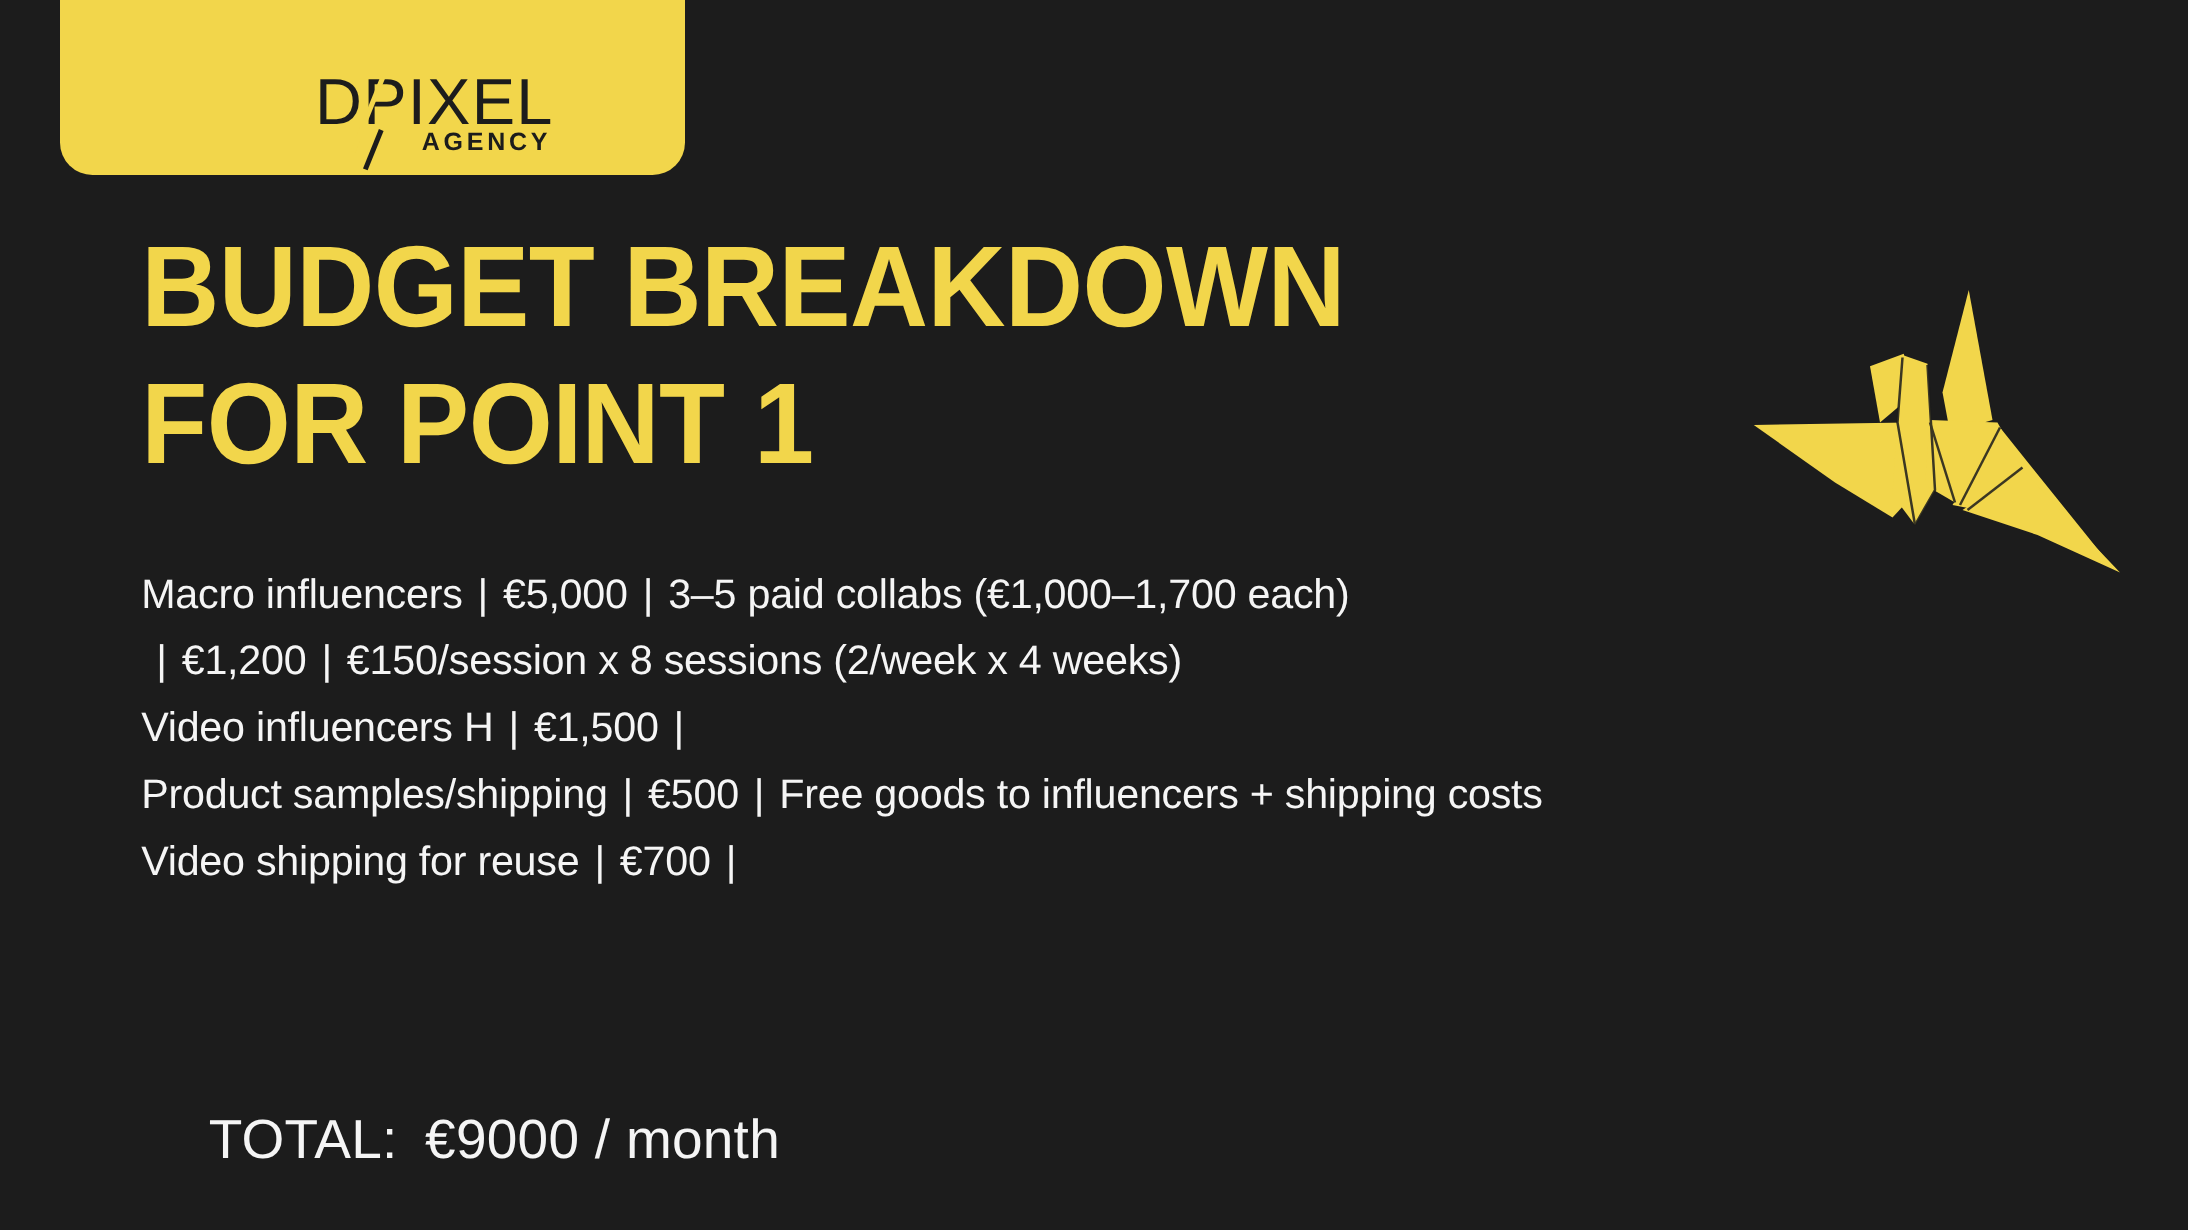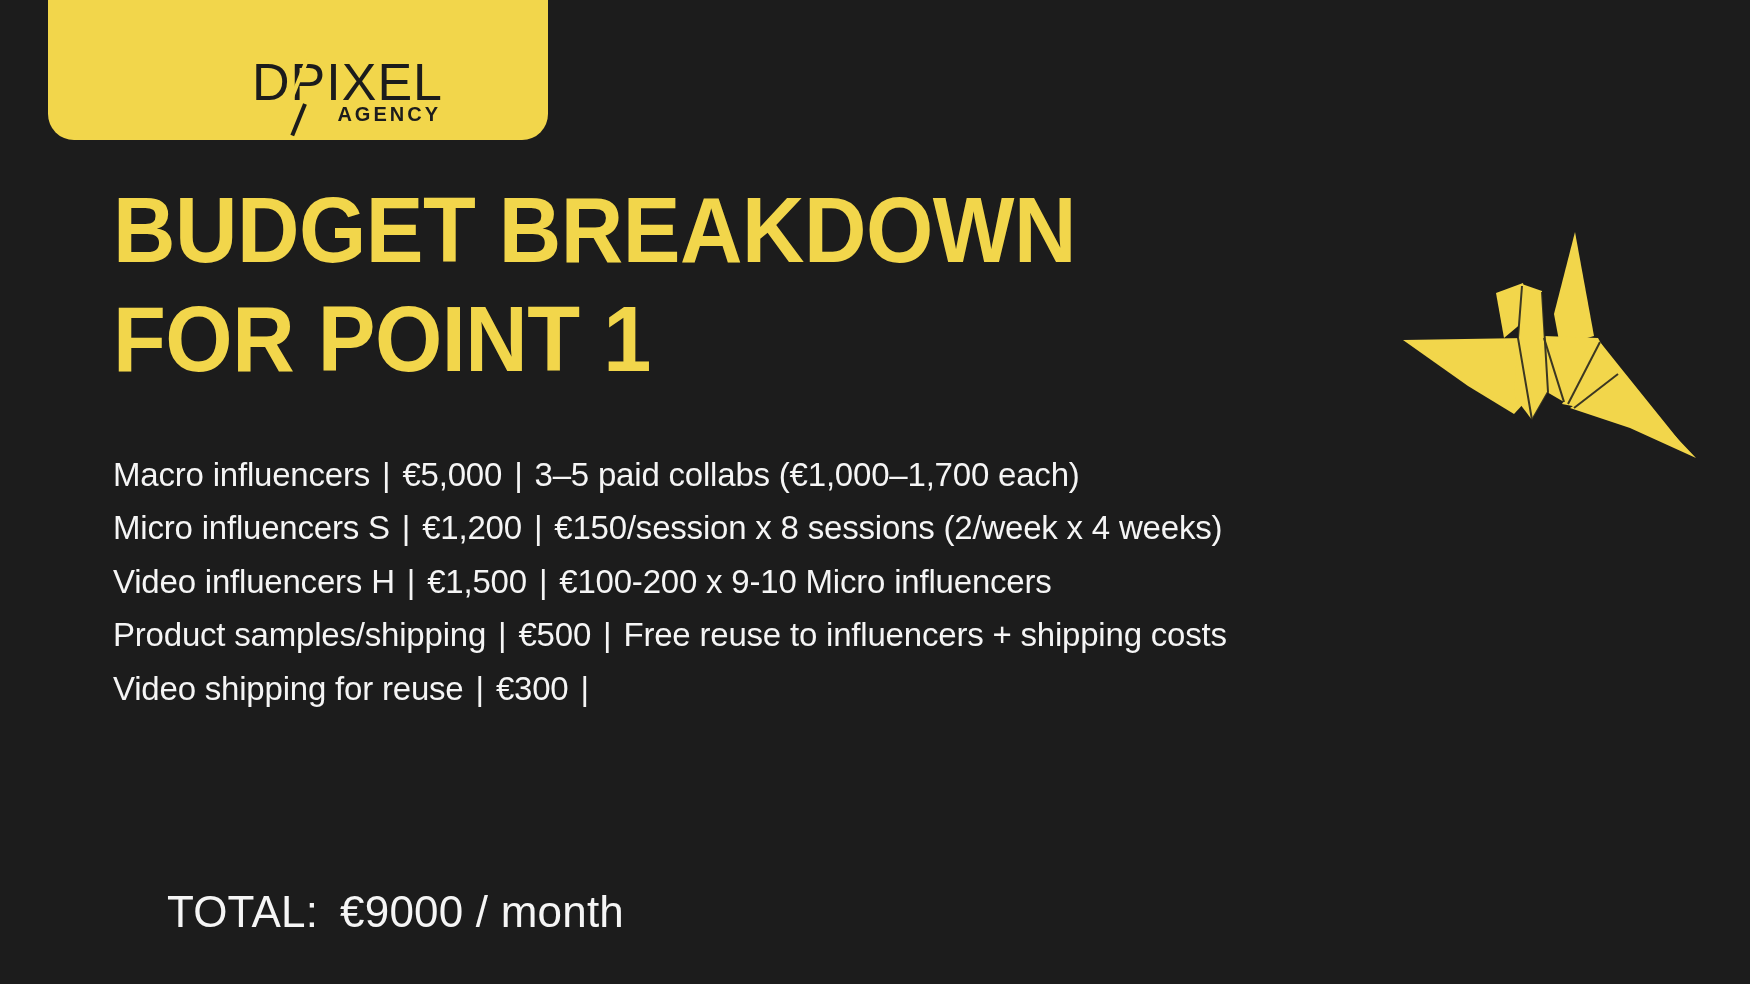--- a/index.html
+++ b/index.html
@@ -177,47 +177,45 @@
 
     <div class="budget-row">
       <span class="cell-item">Macro influencers</span>
       <span class="sep">|</span>
       <span class="cell-amount">€5,000</span>
       <span class="sep">|</span>
       <span class="cell-note">3–5 paid collabs (€1,000–1,700 each)</span>
     </div>
 
     <div class="budget-row">
-      <span class="cell-item">Micro influencers S</span>
       <span class="sep">|</span>
       <span class="cell-amount">€1,200</span>
       <span class="sep">|</span>
       <span class="cell-note">€150/session x 8 sessions (2/week x 4 weeks)</span>
     </div>
 
     <div class="budget-row">
       <span class="cell-item">Video influencers H</span>
       <span class="sep">|</span>
       <span class="cell-amount">€1,500</span>
       <span class="sep">|</span>
-      <span class="cell-note">€100-200 x 9-10 Micro influencers</span>
     </div>
 
     <div class="budget-row">
       <span class="cell-item">Product samples/shipping</span>
       <span class="sep">|</span>
       <span class="cell-amount">€500</span>
       <span class="sep">|</span>
-      <span class="cell-note">Free reuse to influencers + shipping costs</span>
+      <span class="cell-note">Free goods to influencers + shipping costs</span>
     </div>
 
     <div class="budget-row">
       <span class="cell-item">Video shipping for reuse</span>
       <span class="sep">|</span>
-      <span class="cell-amount">€300</span>
+      <span class="cell-amount">€700</span>
       <span class="sep">|</span>
     </div>
 
   </div>
 
   <div class="total">
     <span class="total-label">TOTAL:</span><span class="total-value">€9000 / month</span>
   </div>
 
 </div>

